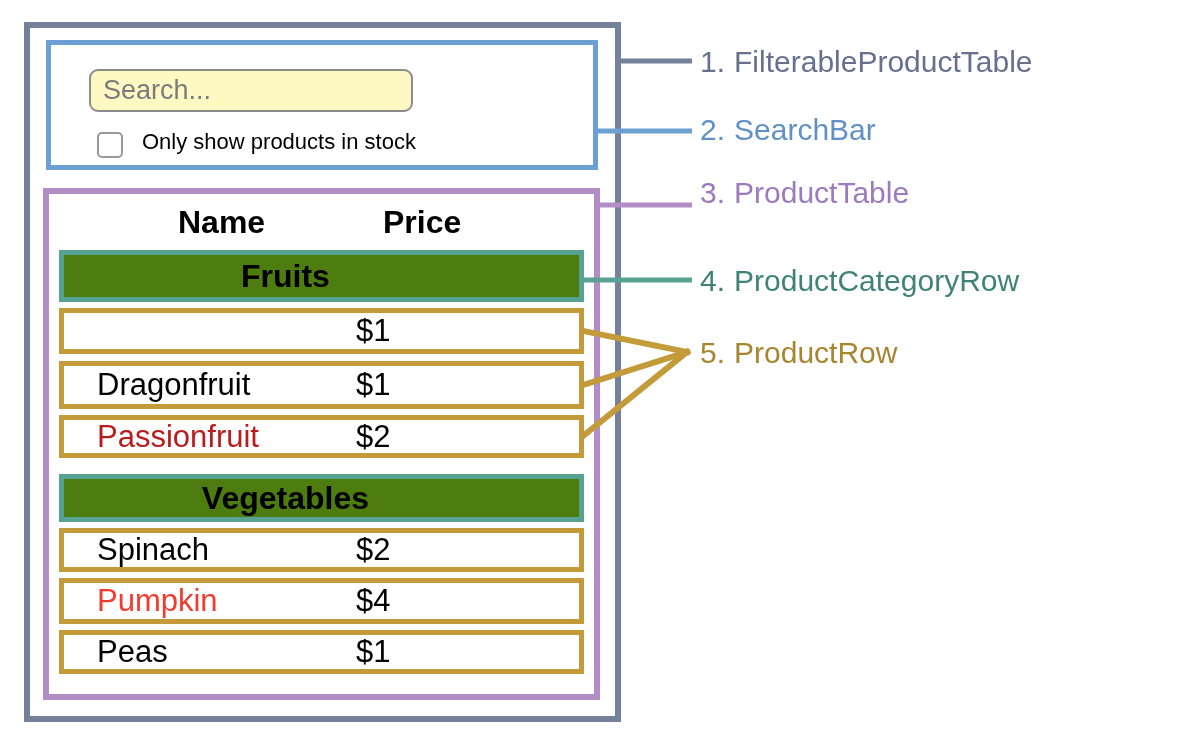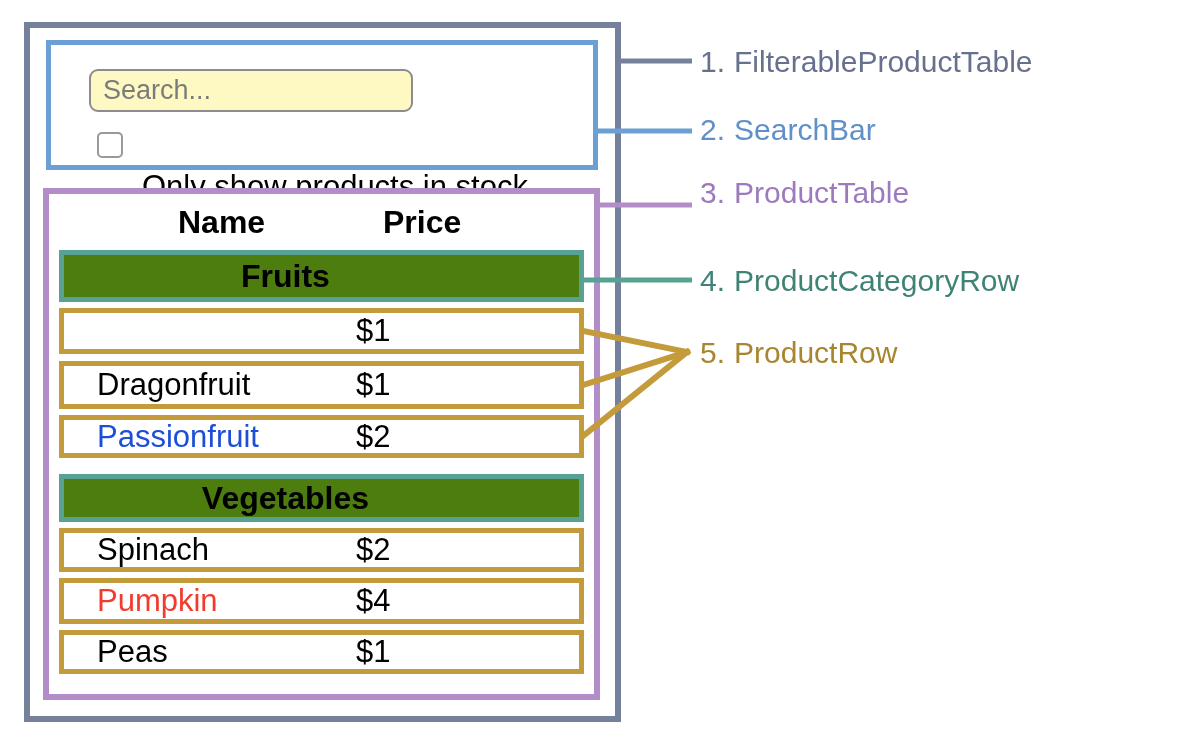--- a/index.html
+++ b/index.html
@@ -15,22 +15,22 @@
   .table-box { position: absolute; left: 43px; top: 188px; width: 557px; height: 512px;
     border: 6px solid #B28DC7; background: #fff; }
 
   
   .search-input { position: absolute; left: 89px; top: 69px; width: 324px; height: 43px;
     border: 2px solid #8C8C8C; border-radius: 9px; font-family: "Liberation Sans", sans-serif;
     font-size: 27px; color: #555; padding: 0 12px; outline: none; background: #fef9c3; }
   .search-input::placeholder { color: #7B7B7B; opacity: 1; }
   .checkbox { position: absolute; left: 97px; top: 132px; width: 26px; height: 26px;
     border: 2px solid #999999; border-radius: 5px; background: #fff; cursor: pointer; }
-  .checkbox-label { position: absolute; left: 142px; top: 129px; font-size: 31px;
-    color: #000; white-space: nowrap; margin-top: 40px; }
+  .checkbox-label { position: absolute; left: 142px; top: 129px; font-size: 22px;
+    color: #000; white-space: nowrap; }
 
   
   .col-header { position: absolute; font-size: 32px; font-weight: 700; color: #000;
     white-space: nowrap; }
   .col-header.name  { left: 178px; top: 204px; }
   .col-header.price { left: 383px; top: 204px; }
 
   
   .cat-row { position: absolute; left: 59px; width: 525px; border: 5px solid #58A294;
     background: #4d7c0f; display: flex; align-items: center; }
@@ -71,21 +71,21 @@
   </div>
 
   <div class="prod-row" style="top:308px; height:46px;">
     <span class="pprice">$1</span>
   </div>
   <div class="prod-row" style="top:361px; height:48px;">
     <span class="pname">Dragonfruit</span>
     <span class="pprice">$1</span>
   </div>
   <div class="prod-row" style="top:415px; height:43px;">
-    <span class="pname" style="color: #1d4ed8;">Passionfruit</span>
+    <span class="pname" style="color: #b91c1c;">Passionfruit</span>
     <span class="pprice">$2</span>
   </div>
 
   <div class="cat-row" style="top:474px; height:48px;">
     <span class="cat-text">Vegetables</span>
   </div>
 
   <div class="prod-row" style="top:528px; height:44px;">
     <span class="pname">Spinach</span>
     <span class="pprice">$2</span>

